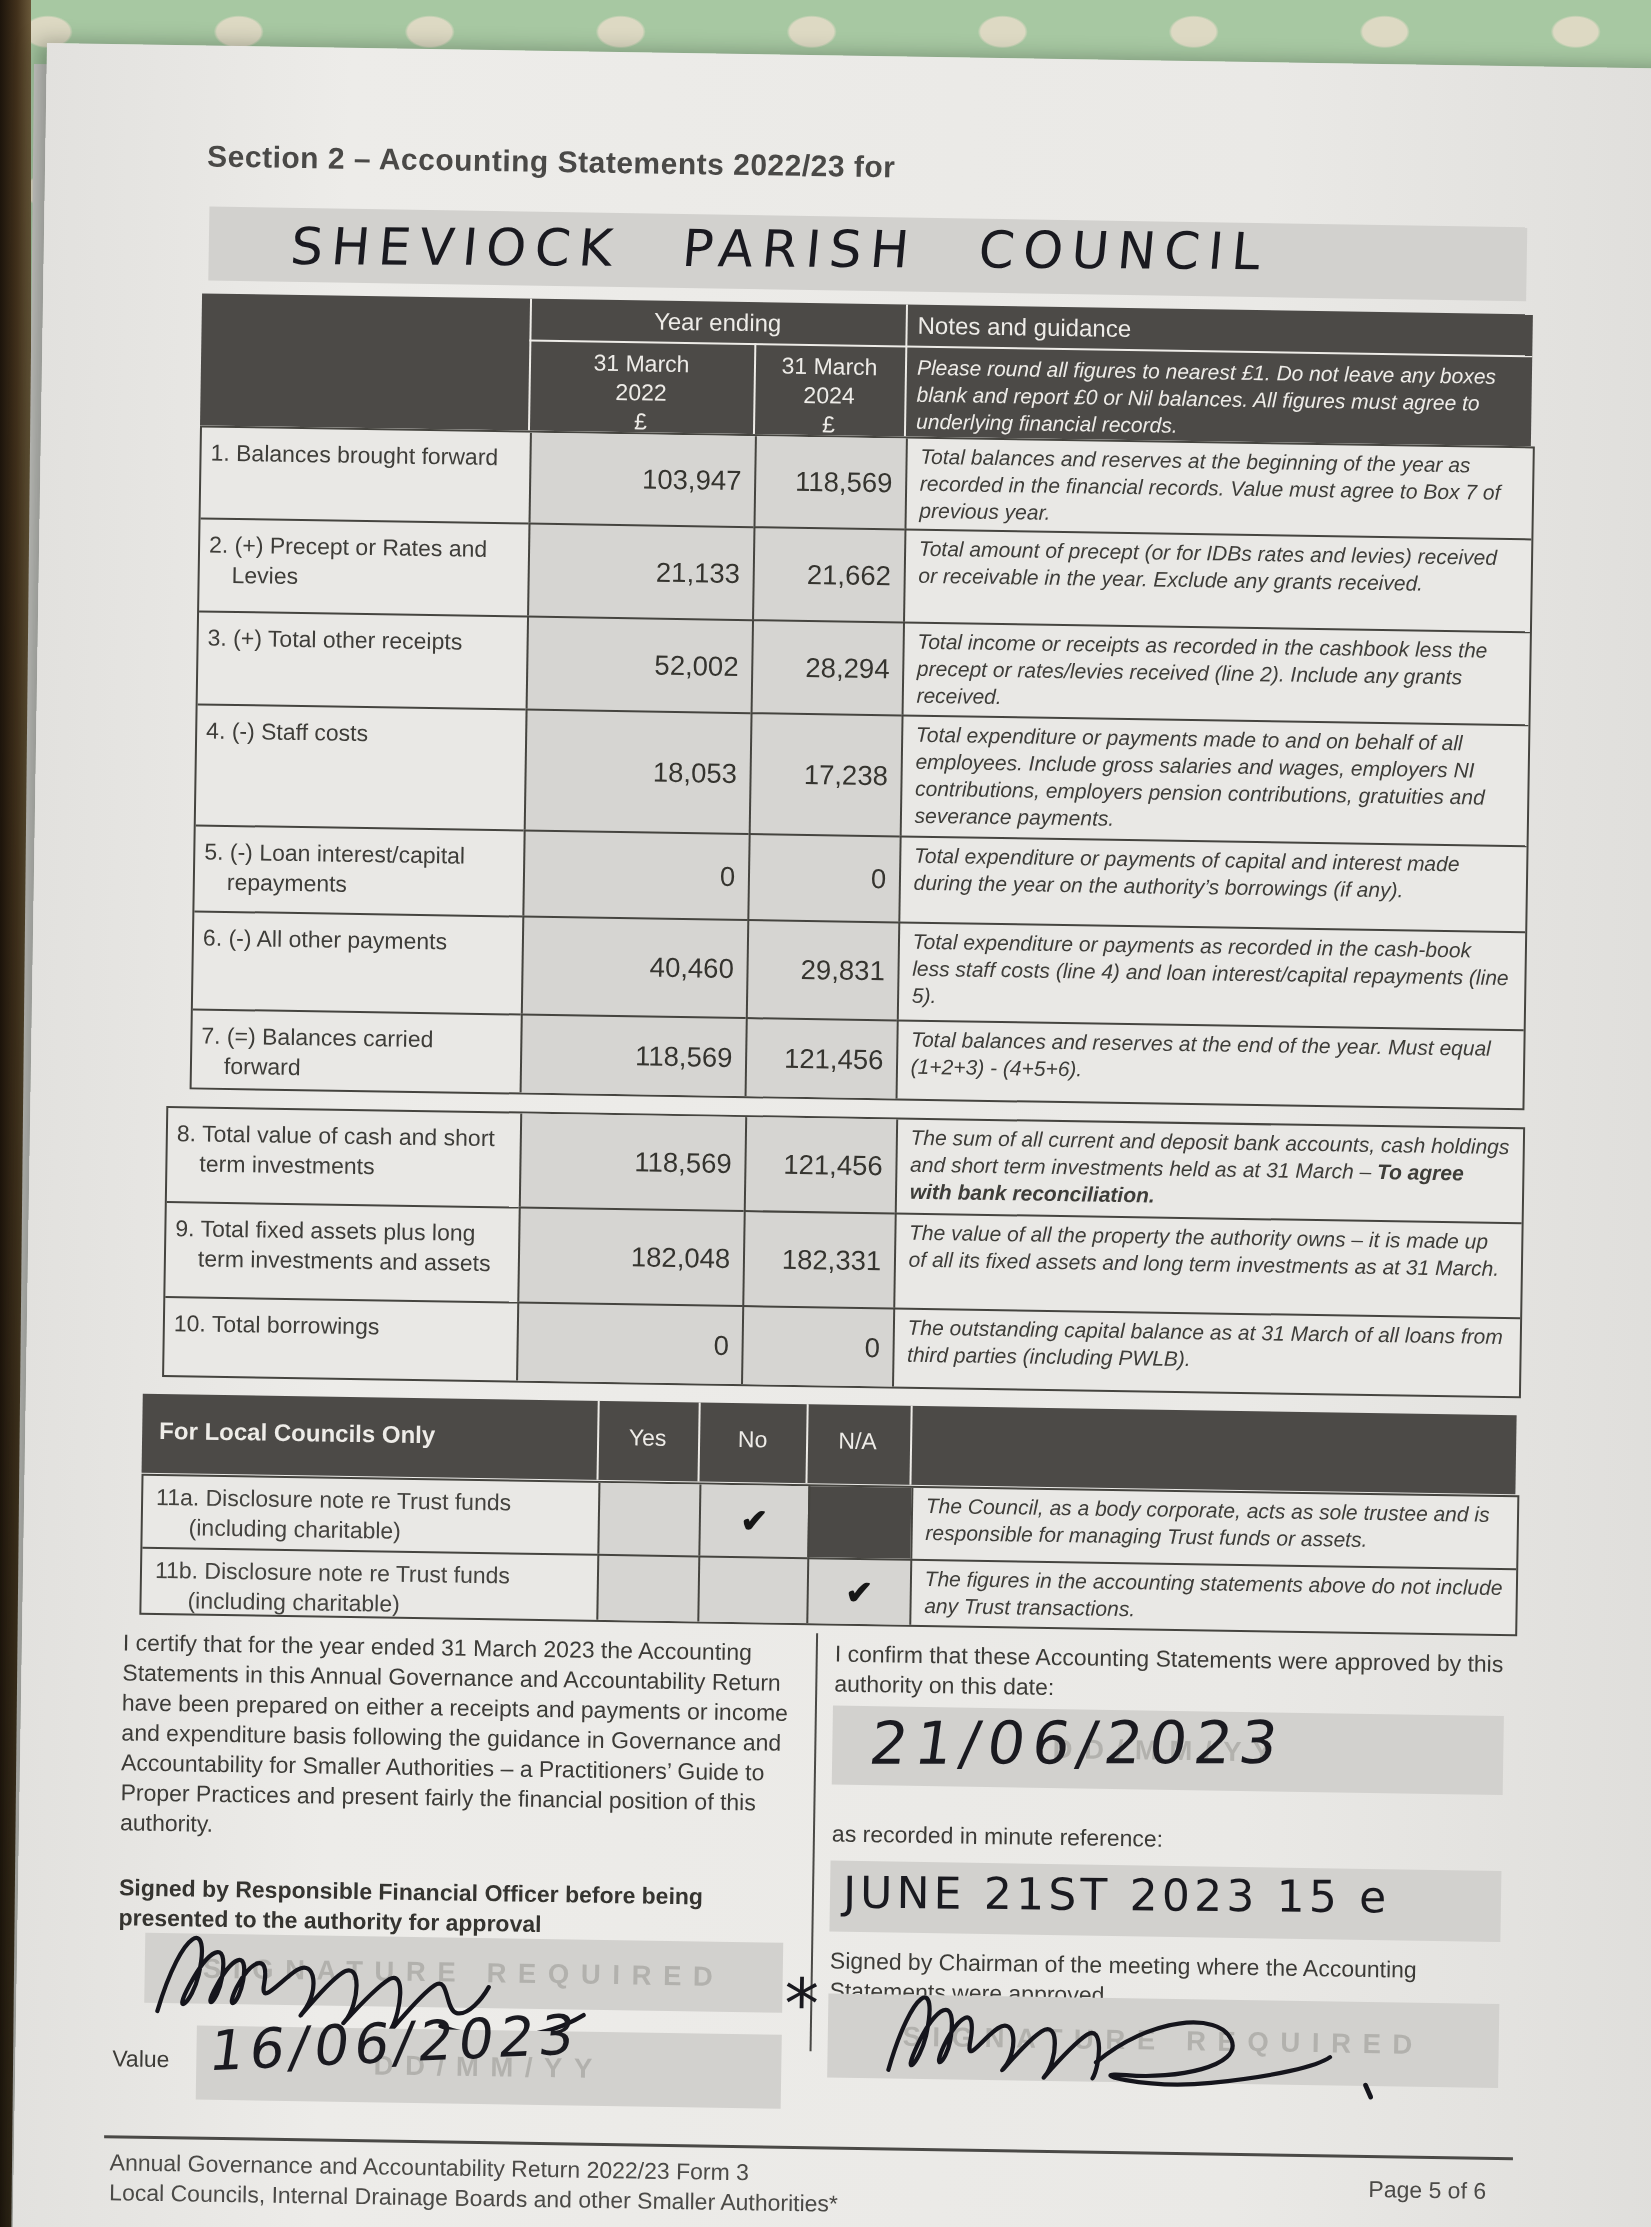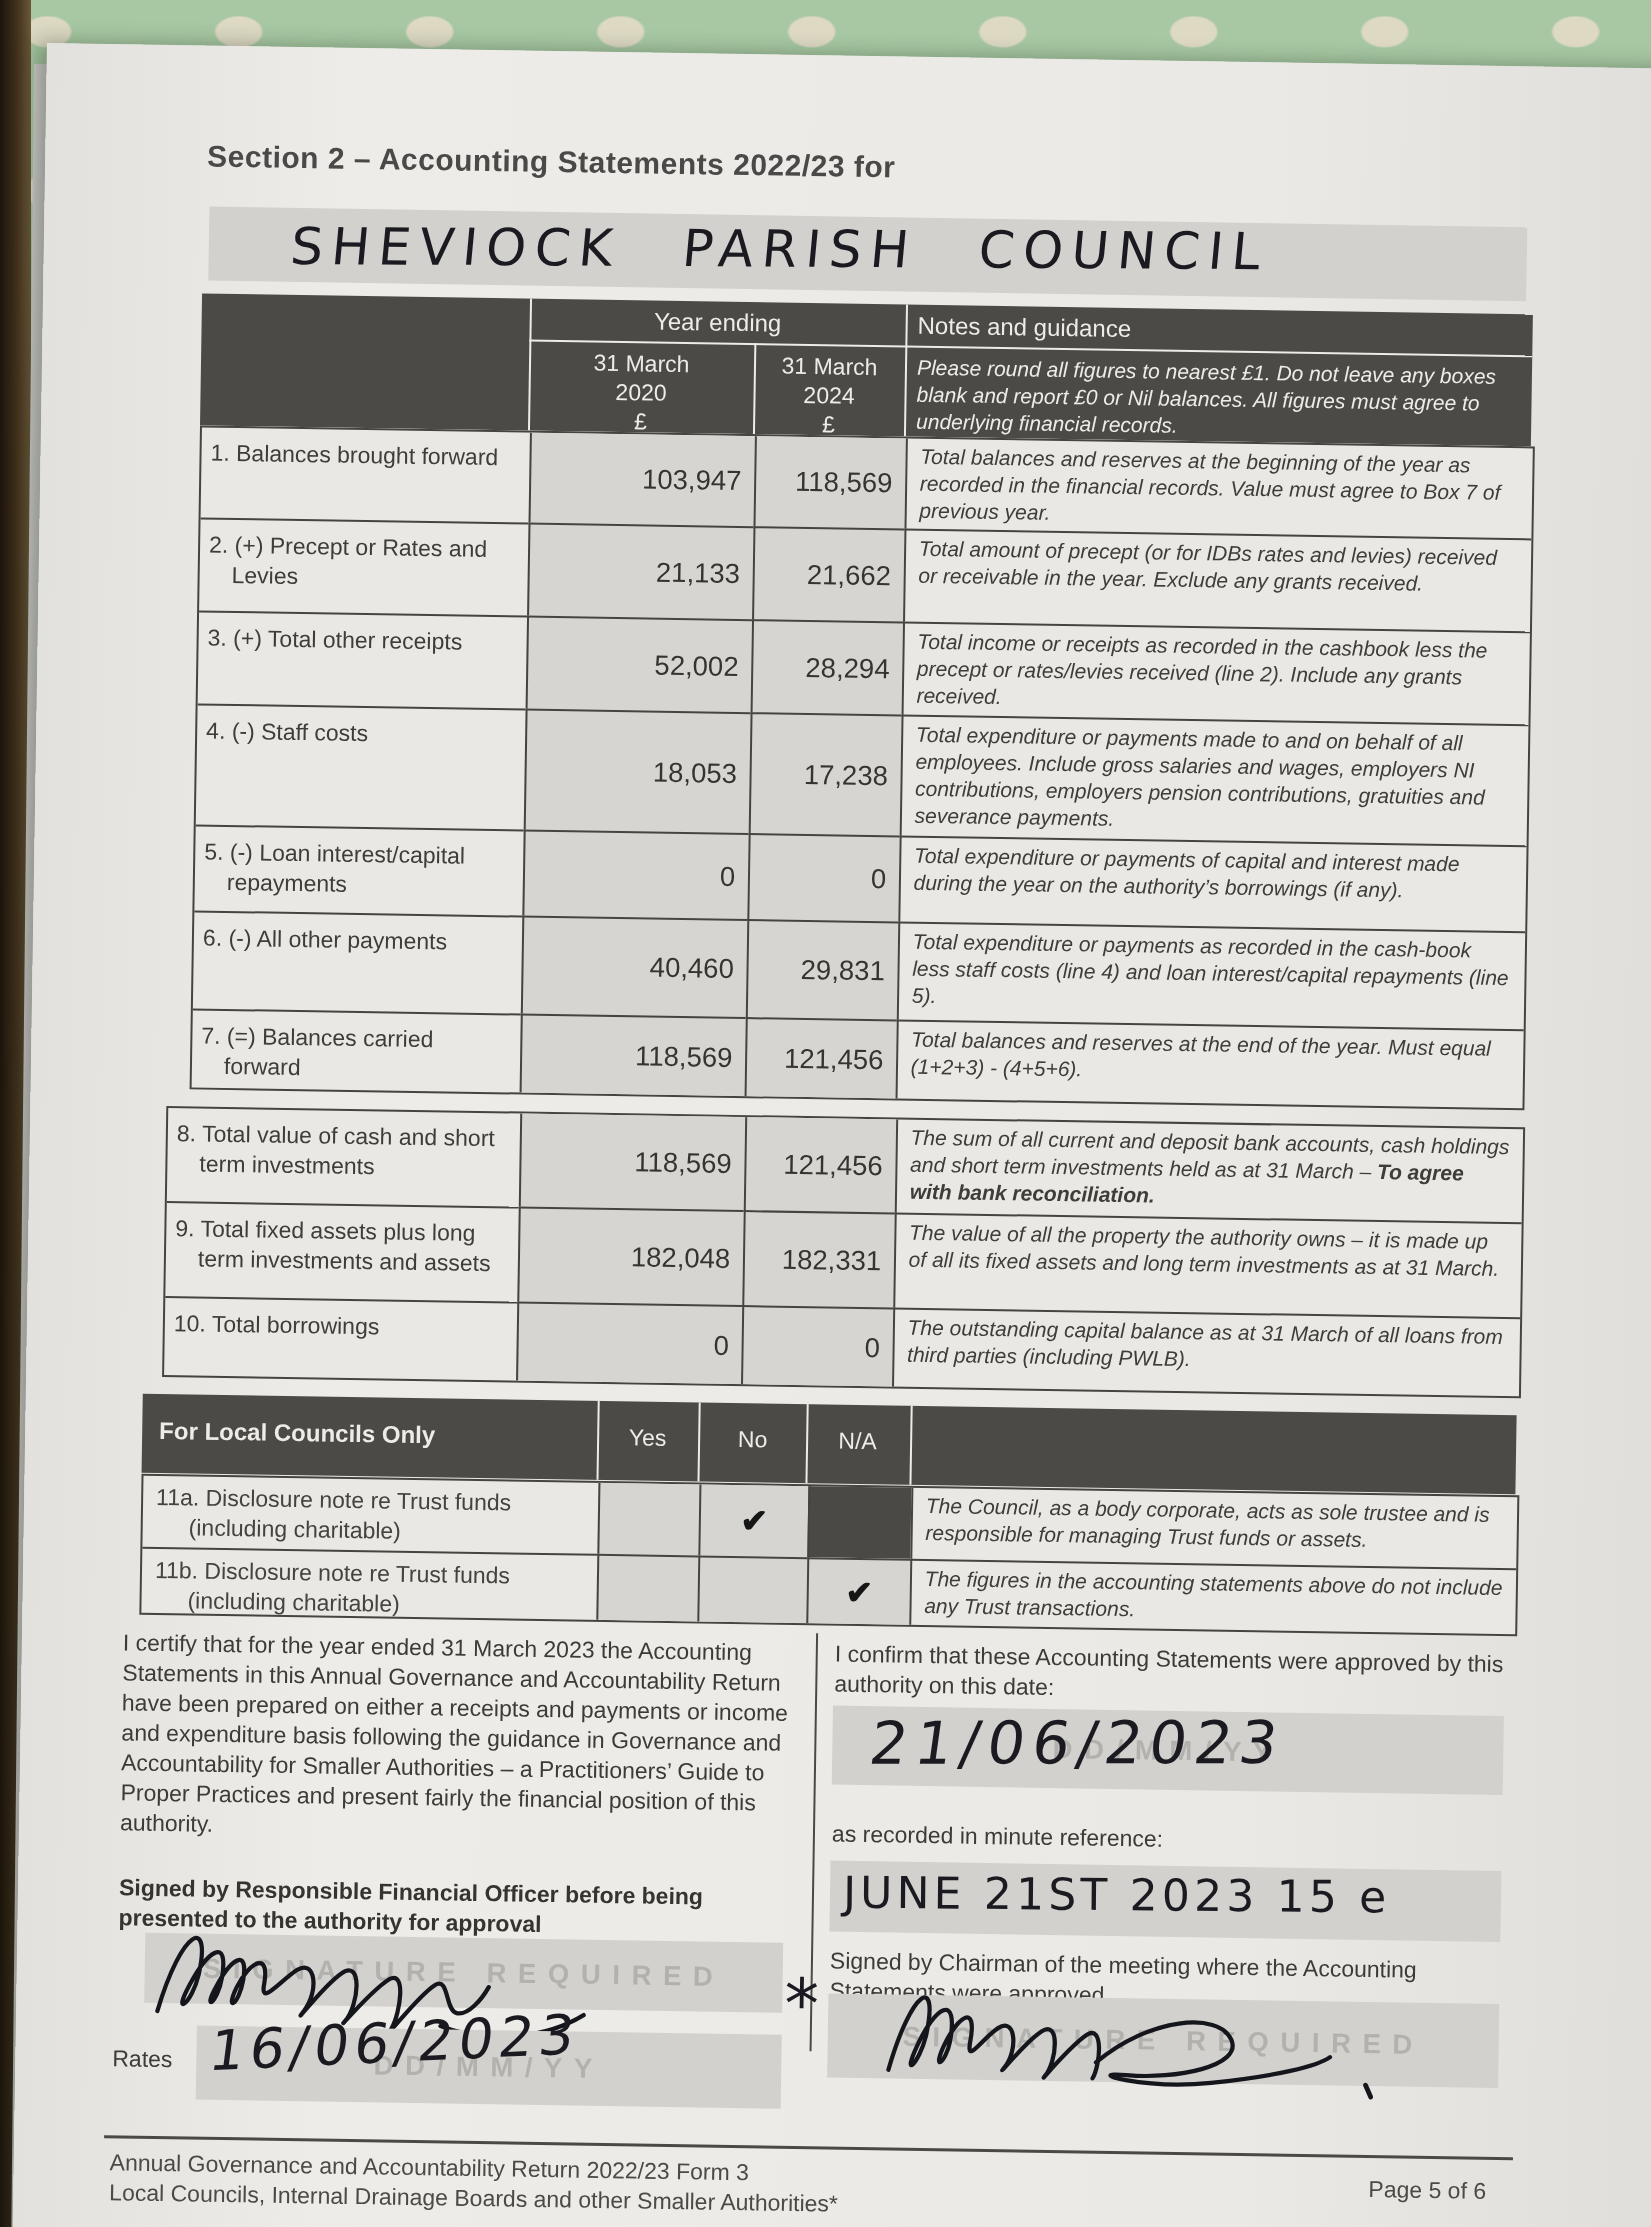--- a/index.html
+++ b/index.html
@@ -106,21 +106,21 @@
     <div class="hand name-hand">SHEVIOCK PARISH COUNCIL</div>
 
     <div class="t1-head">
       <div class="vline" style="left:328px;"></div>
       <div class="vline" style="left:553px;top:41px;"></div>
       <div class="vline" style="left:704px;"></div>
       <div class="hline" style="left:328px;right:0;top:41px;"></div>
       <div class="ye">Year ending</div>
       <div class="colhead" style="left:328px;width:225px;">
         <span>31 March</span><br>
-        <span>2020</span><br>
+        <span>2022</span><br>
         <span>£</span>
       </div>
       <div class="colhead" style="left:553px;width:151px;">
         <span>31 March</span><br>
         <span>2024</span><br>
         <span>£</span>
       </div>
       <div class="ng">Notes and guidance</div>
       <div class="guidance">Please round all figures to nearest £1. Do not leave any boxes blank and report £0 or Nil balances. All figures must agree to underlying financial records.</div>
     </div>
@@ -209,21 +209,21 @@
     <div class="para bold" style="left:148px;top:1871px;width:693px;">Signed by Responsible Financial Officer before being presented to the authority for approval</div>
 
     <div class="gband" style="left:175px;top:1931px;width:638px;height:70px;">
       <span class="wm">SIGNATURE REQUIRED</span>
     </div>
     <svg class="sig-svg" style="left:175px;top:1895px;" width="519" height="154" viewBox="0 0 980 290">
       <path d="M25 215 C70 55 125 35 102 145 C90 200 52 228 85 165 C118 100 158 70 146 150 C138 200 110 215 135 168 C162 115 196 90 186 155 C178 203 152 215 174 168 C198 118 236 98 226 160 C218 205 255 155 288 133 C322 112 330 172 302 210 C275 247 338 162 372 138 C412 110 405 198 380 228 C360 252 430 168 462 148 C494 130 484 210 468 240 C456 262 515 180 548 158 C575 140 568 205 590 210 C612 215 638 182 650 160" fill="none" stroke="#15151c" stroke-width="8" stroke-linecap="round"></path>
       <path d="M560 235 C650 268 760 255 830 210" fill="none" stroke="#15151c" stroke-width="8" stroke-linecap="round"></path>
     </svg>
 
-    <div class="para" style="left:144px;top:2042px;">Rates</div>
+    <div class="para" style="left:144px;top:2042px;">Value</div>
     <div class="gband" style="left:228px;top:2023px;width:585px;height:74px;">
       <span class="wm">DD/MM/YY</span>
     </div>
     <div class="hand hand-date-left">16/06/2023</div>
 
     <div class="divline"></div>
 
     <div class="para" style="left:860px;top:1626px;width:678px;">I confirm that these Accounting Statements were approved by this authority on this date:</div>
     <div class="gband" style="left:859px;top:1693px;width:671px;height:79px;">
       <span class="wm">DD/MM/YY</span>

